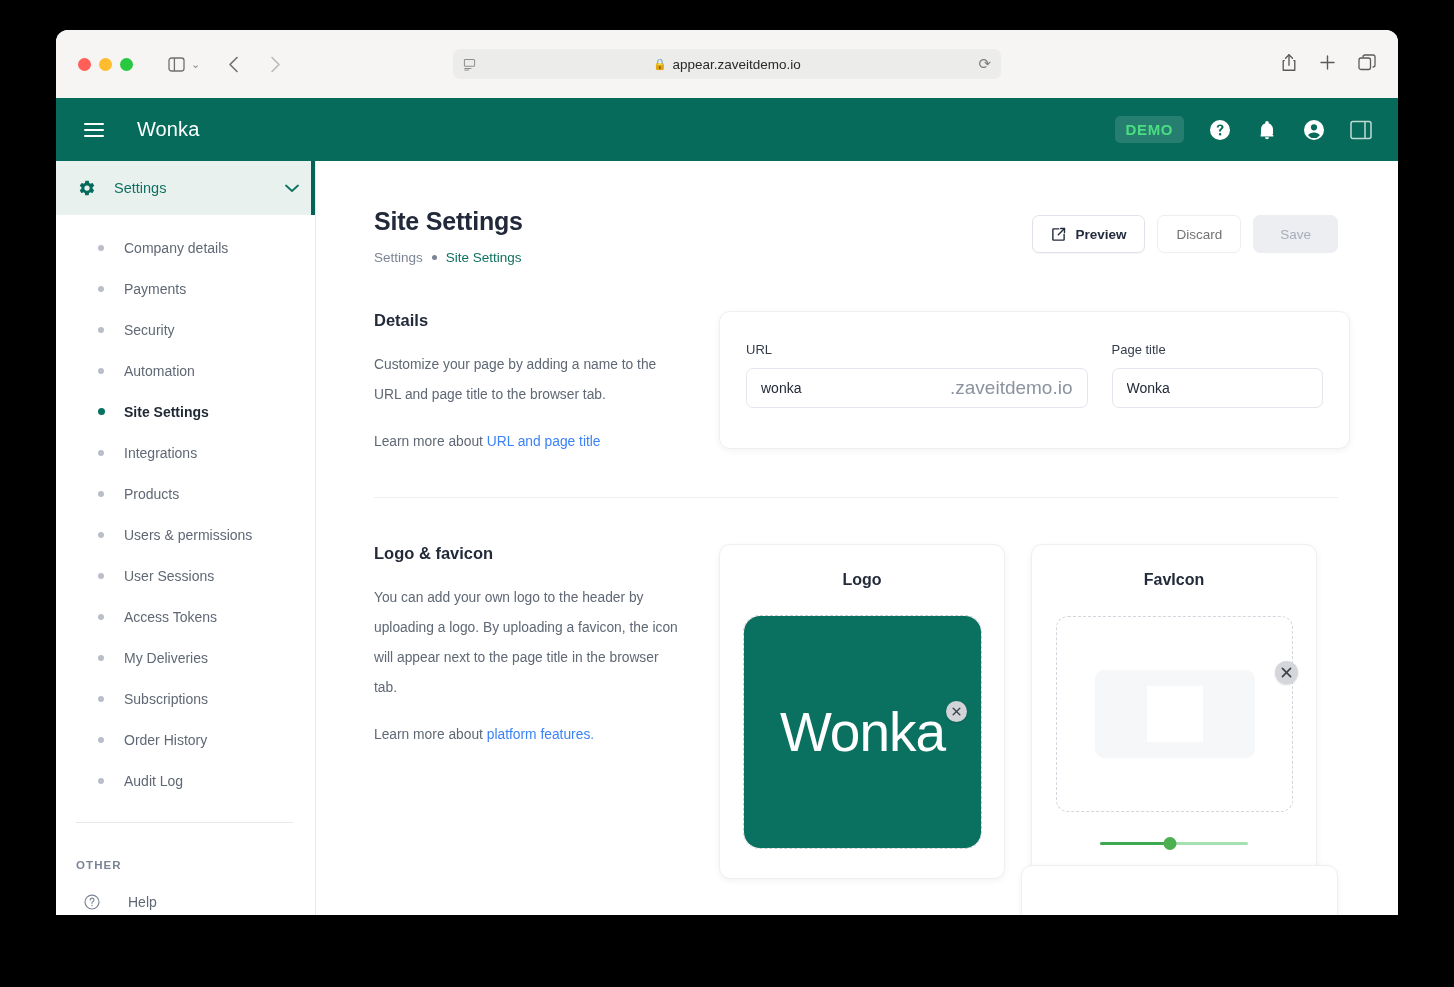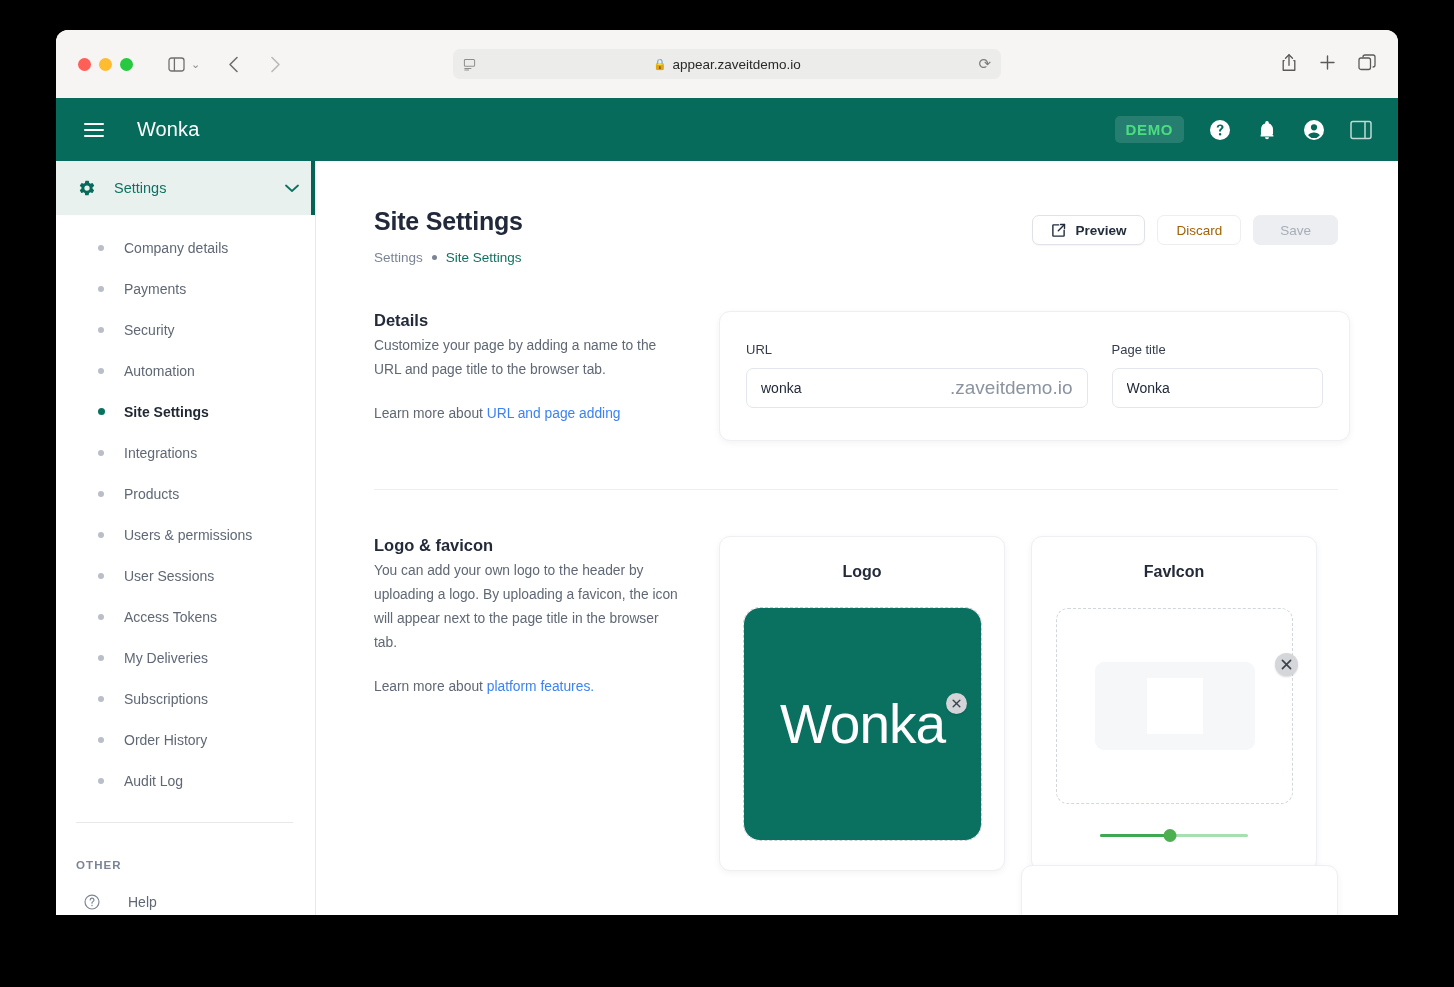--- a/index.html
+++ b/index.html
@@ -155,37 +155,37 @@
   }
   .page-head { display: flex; align-items: flex-start; }
   .page-title { font-size: 25px; font-weight: bold; color: #21293a; letter-spacing: -0.2px; }
   .breadcrumb { margin-top: 14px; display: flex; align-items: center; gap: 9px; font-size: 13.5px; }
   .crumb-muted { color: #7b8494; }
   .crumb-sep { width: 5px; height: 5px; border-radius: 50%; background: #7b8494; display:inline-block; }
   .crumb-active { color: #0f7161; }
 
   .head-actions { margin-left: auto; display: flex; gap: 12px; padding-top: 8px; }
   .btn {
-    height: 30px; border-radius: 7px;
+    height: 38px; border-radius: 7px;
     display: flex; align-items: center; 
     gap: 9px;
     font-size: 13.5px;
     padding: 0 18px;
     cursor: pointer;
     background: #fff;
   }
   .btn-preview { border: 1px solid #dfe2e8; font-weight: bold; color: #222c3c; box-shadow: 0 1px 1px rgba(16,24,40,0.04); }
-  .btn-discard { border: 1px solid #eceef2; color: #a16207; cursor: default; }
+  .btn-discard { border: 1px solid #eceef2; color: #737373; cursor: default; }
   .btn-save { background: #eceef1; border: 1px solid #eceef1; color: #a7aeba; cursor: default; padding: 0 26px; }
 
   
   .section { display: flex; padding-top: 46px; }
   .section-left { width: 345px; min-width: 345px; padding-right: 40px; }
   .section-title { font-size: 16.5px; font-weight: bold; color: #232b3a; }
-  .section-desc { margin-top: 4px; font-size: 13.8px; line-height: 24px; color: #5f6874; }
+  .section-desc { margin-top: 20px; font-size: 13.8px; line-height: 30px; color: #5f6874; }
   .learn-more { margin-top: 24px; font-size: 13.8px; color: #5f6874; }
   .learn-more a { color: #3b82f6; text-decoration: none; cursor: pointer; }
 
   .section-right { flex: 1; display: flex; gap: 26px; }
 
   .card {
     background: #ffffff;
     border: 1px solid #edeff3;
     border-radius: 11px;
     box-shadow: 0 2px 7px rgba(16,24,40,0.05);
@@ -492,21 +492,21 @@
           <button class="btn btn-save">Save</button>
         </div>
       </div>
 
       <div class="section">
         <div class="section-left">
           <div class="section-title">Details</div>
           <div class="section-desc">Customize your page by adding a name to the URL and page title to the browser tab.</div>
           <div class="learn-more">
             <span>Learn more about</span>
-            <a>URL and page adding</a>
+            <a>URL and page title</a>
           </div>
         </div>
         <div class="section-right">
           <div class="card card-details">
             <div class="field">
               <label class="field-label">URL</label>
               <div class="input-shell">
                 <input type="text" value="wonka" style="">
                 <span class="input-suffix">.zaveitdemo.io</span>
               </div>

